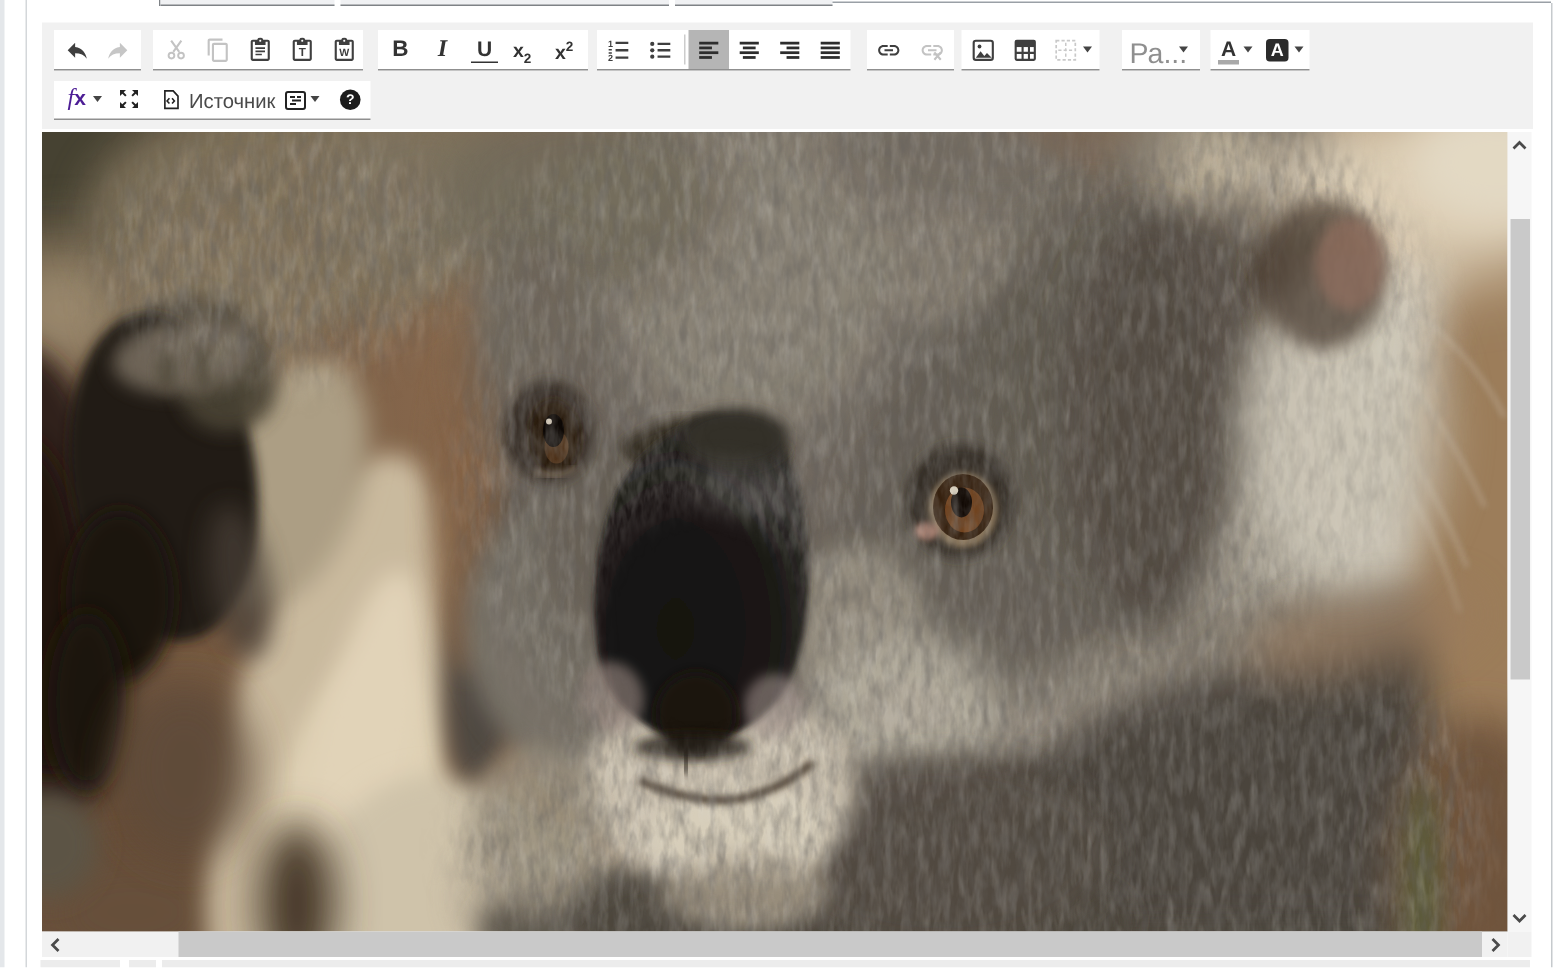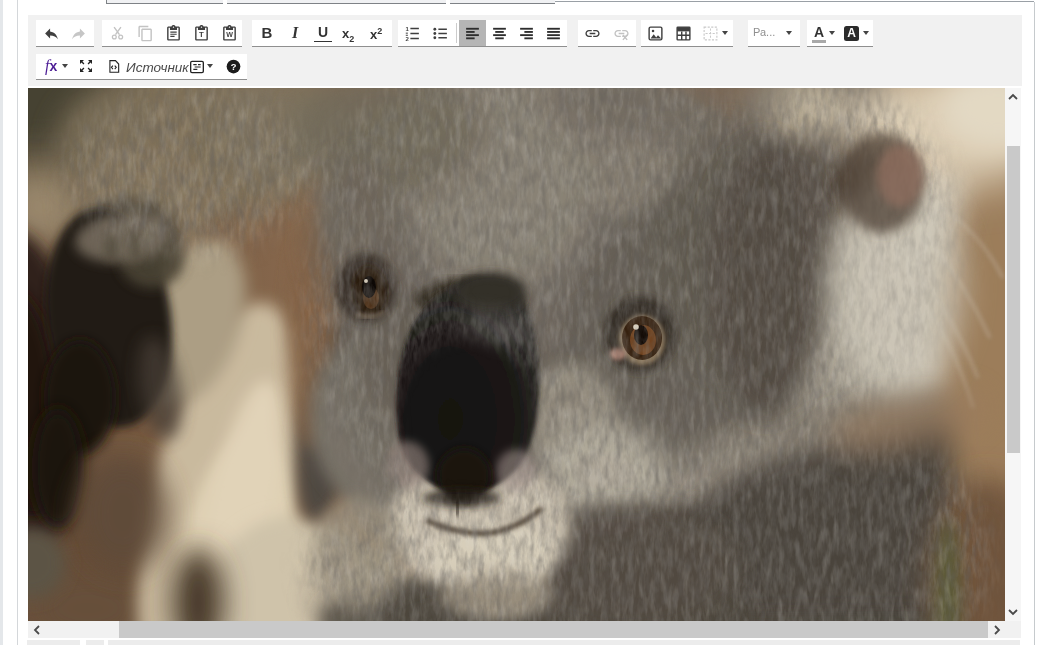--- a/index.html
+++ b/index.html
@@ -123,37 +123,37 @@
   <svg class="abs" style="left:675px;top:25px;" width="17" height="17" viewBox="0 0 24 24">
       <rect x="3" y="3" width="18" height="18" rx="1" fill="none" stroke="#3f3f3f" stroke-width="2"></rect>
       <rect x="3" y="3" width="18" height="6" fill="#3f3f3f"></rect>
       <path d="M3 14.5h18M9.5 9v12M15.5 9v12" stroke="#3f3f3f" stroke-width="2"></path>
     </svg>
   <svg class="abs" style="left:702px;top:25px;" width="17" height="17" viewBox="0 0 24 24">
       <rect x="3" y="3" width="18" height="18" fill="none" stroke="#c9c9c9" stroke-width="1.6" stroke-dasharray="3 2"></rect>
       <path d="M12 5v14M5 12h14" stroke="#c9c9c9" stroke-width="1.4" stroke-dasharray="3 2"></path>
     </svg>
   <div class="abs" style="left:722px;top:31px;width:0;height:0;border-left:3.5px solid transparent;border-right:3.5px solid transparent;border-top:4px solid #444;"></div>
-  <div class="abs" style="left:753px;top:26px;font-size:11px;color:#8f8f8f;">Ра...</div>
+  <div class="abs" style="left:753px;top:26px;font-size:19px;color:#8f8f8f;">Ра...</div>
   <div class="abs" style="left:786px;top:31px;width:0;height:0;border-left:3.5px solid transparent;border-right:3.5px solid transparent;border-top:4px solid #444;"></div>
   <div class="abs" style="left:811px;top:24px;width:16px;text-align:center;font-weight:bold;font-size:14px;color:#333;">A</div>
   <div class="abs" style="left:812px;top:40px;width:14px;height:3px;background:#a9a9a9;"></div>
   <div class="abs" style="left:829px;top:31px;width:0;height:0;border-left:3.5px solid transparent;border-right:3.5px solid transparent;border-top:4px solid #444;"></div>
   <div class="abs" style="left:844px;top:26px;width:15px;height:15px;background:#2b2b2b;border-radius:2.5px;color:#fff;font-weight:bold;font-size:12px;text-align:center;line-height:15px;">A</div>
   <div class="abs" style="left:863px;top:31px;width:0;height:0;border-left:3.5px solid transparent;border-right:3.5px solid transparent;border-top:4px solid #444;"></div>
   <div class="abs" style="left:45px;top:57px;font-size:14px;color:#4c1d95;"><span style="font-style:italic;font-family:'Liberation Serif',serif;font-size:16px;">f</span><b>x</b></div>
   <div class="abs" style="left:62px;top:64px;width:0;height:0;border-left:3.5px solid transparent;border-right:3.5px solid transparent;border-top:4px solid #444;"></div>
   <svg class="abs" style="left:78px;top:58px;" width="16" height="16" viewBox="0 0 24 24">
       <path d="M15 3l2.3 2.3-2.89 2.87 1.42 1.42L18.7 6.7 21 9V3zM3 9l2.3-2.3 2.87 2.89 1.42-1.42L6.7 5.3 9 3H3zm6 12l-2.3-2.3 2.89-2.87-1.42-1.42L5.3 17.3 3 15v6zm12-6l-2.3 2.3-2.87-2.89-1.42 1.42 2.89 2.87L15 21h6z" fill="#222"></path>
     </svg>
   <svg class="abs" style="left:107px;top:59px;" width="14" height="16" viewBox="0 0 24 26">
       <path d="M5 2 H14.5 L20 8 V22 H5 Z" fill="none" stroke="#222" stroke-width="1.9"></path>
       <path d="M10.2 10.5 L7.5 13.5 L10.2 16.5 M13.2 10.5 L15.9 13.5 L13.2 16.5" stroke="#222" stroke-width="1.8" fill="none"></path>
     </svg>
-  <div class="abs" style="left:126px;top:60px;font-size:13.5px;color:#4a4a4a;font-style:italic;">Источник</div>
+  <div class="abs" style="left:126px;top:60px;font-size:13.5px;color:#4a4a4a;">Источник</div>
   <svg class="abs" style="left:189px;top:59px;" width="16" height="16" viewBox="0 0 24 24">
       <rect x="2.5" y="3.5" width="19" height="17" rx="2" fill="none" stroke="#222" stroke-width="2"></rect>
       <path d="M6.5 8.5h5M13.5 8.5h4M8.5 12h9M6.5 15.5h6" stroke="#222" stroke-width="1.8"></path>
     </svg>
   <div class="abs" style="left:207px;top:64px;width:0;height:0;border-left:3.5px solid transparent;border-right:3.5px solid transparent;border-top:4px solid #444;"></div>
   <svg class="abs" style="left:226px;top:59px;" width="15" height="15" viewBox="0 0 24 24">
       <circle cx="12" cy="12" r="11" fill="#1c1c1c"></circle>
       <text x="12" y="17" font-size="15" font-family="Liberation Sans" font-weight="bold" fill="#fff" text-anchor="middle">?</text>
     </svg>
   </div>

